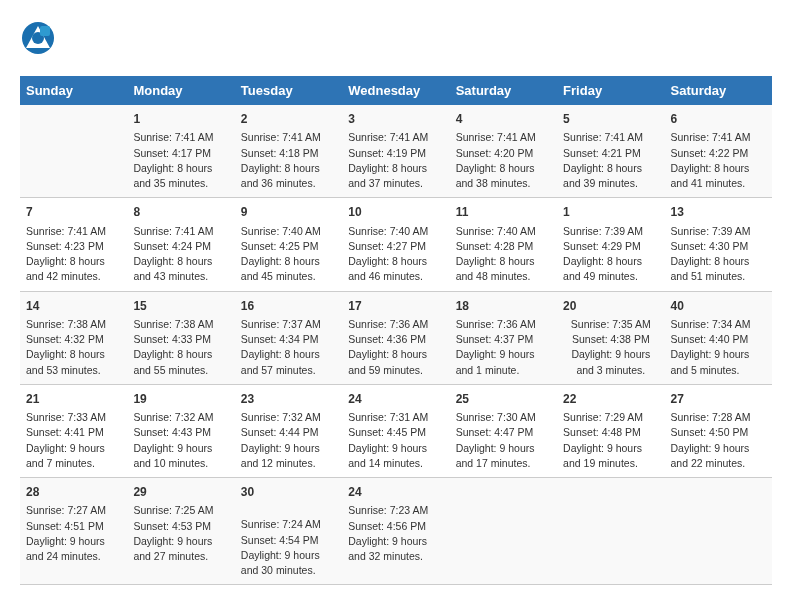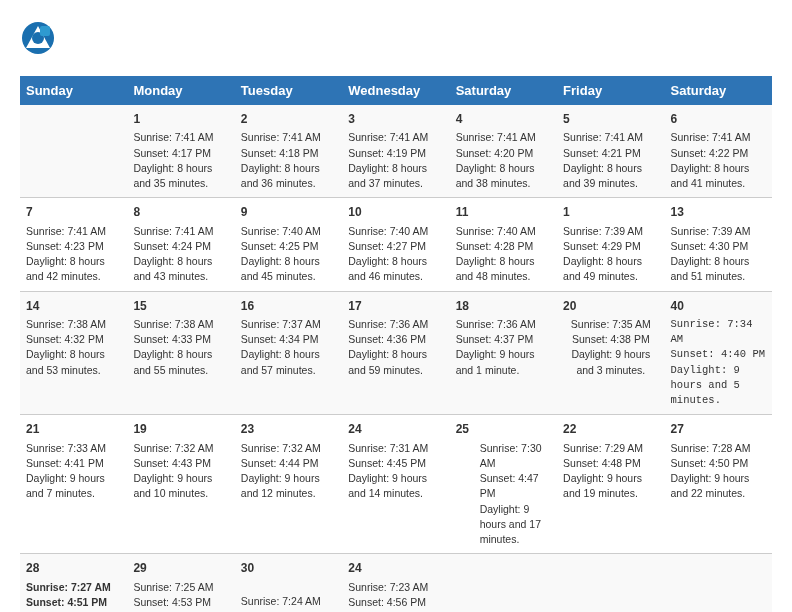--- a/index.html
+++ b/index.html
@@ -230,21 +230,21 @@
 Daylight: 9 hours and 1 minute.</div>
         </td>
         <td>
           <div class="day-number">20</div>
           <div class="day-info" style="white-space: pre-line; text-align: center;">Sunrise: 7:35 AM
 Sunset: 4:38 PM
 Daylight: 9 hours and 3 minutes.</div>
         </td>
         <td>
           <div class="day-number">40</div>
-          <div class="day-info" style="white-space: pre-line; font-family: Liberation Mono, monospace;">Sunrise: 7:34 AM
+          <div class="day-info" style="white-space: pre-line;">Sunrise: 7:34 AM
 Sunset: 4:40 PM
 Daylight: 9 hours and 5 minutes.</div>
         </td>
       </tr>
       <tr>
         <td>
           <div class="day-number">21</div>
           <div class="day-info" style="white-space: pre-line;">Sunrise: 7:33 AM
 Sunset: 4:41 PM
 Daylight: 9 hours and 7 minutes.</div>
@@ -262,41 +262,41 @@
 Daylight: 9 hours and 12 minutes.</div>
         </td>
         <td>
           <div class="day-number">24</div>
           <div class="day-info" style="white-space: pre-line;">Sunrise: 7:31 AM
 Sunset: 4:45 PM
 Daylight: 9 hours and 14 minutes.</div>
         </td>
         <td>
           <div class="day-number">25</div>
-          <div class="day-info" style="white-space: pre-line; margin-left: 24px;">Sunrise: 7:30 AM
+          <div class="day-info" style="white-space: pre-line;">Sunrise: 7:30 AM
 Sunset: 4:47 PM
 Daylight: 9 hours and 17 minutes.</div>
         </td>
         <td>
           <div class="day-number">22</div>
           <div class="day-info" style="white-space: pre-line;">Sunrise: 7:29 AM
 Sunset: 4:48 PM
 Daylight: 9 hours and 19 minutes.</div>
         </td>
         <td>
           <div class="day-number">27</div>
           <div class="day-info" style="white-space: pre-line;">Sunrise: 7:28 AM
 Sunset: 4:50 PM
 Daylight: 9 hours and 22 minutes.</div>
         </td>
       </tr>
       <tr>
         <td>
           <div class="day-number">28</div>
-          <div class="day-info" style="white-space: pre-line; font-weight: bold;">Sunrise: 7:27 AM
+          <div class="day-info" style="white-space: pre-line;">Sunrise: 7:27 AM
 Sunset: 4:51 PM
 Daylight: 9 hours and 24 minutes.</div>
         </td>
         <td>
           <div class="day-number">29</div>
           <div class="day-info" style="white-space: pre-line;">Sunrise: 7:25 AM
 Sunset: 4:53 PM
 Daylight: 9 hours and 27 minutes.</div>
         </td>
         <td>

